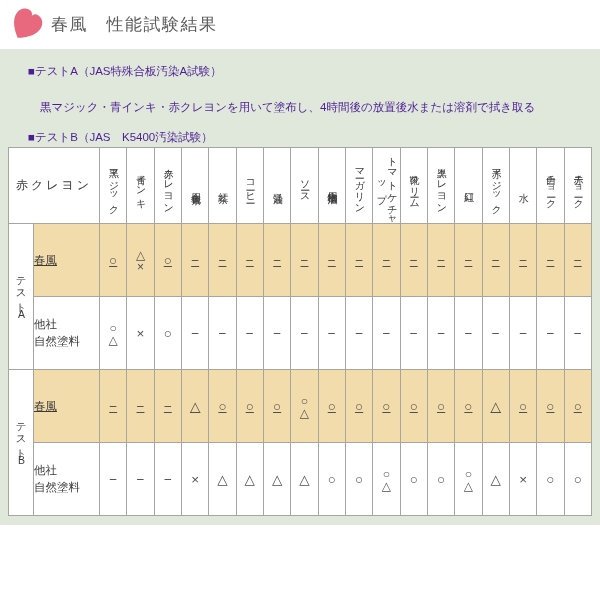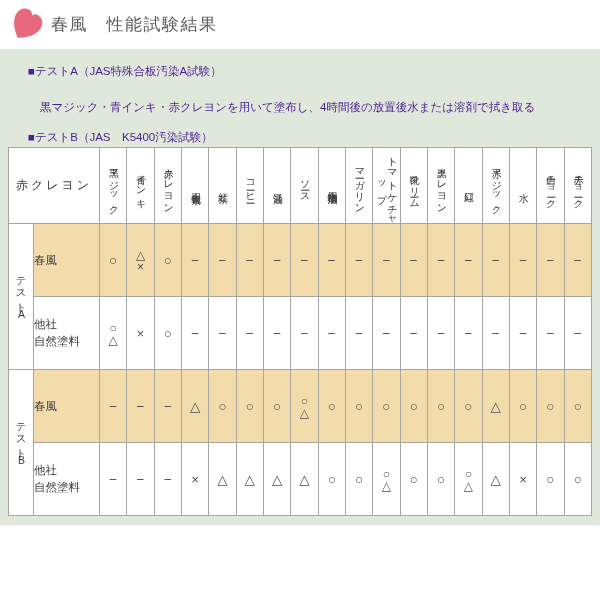--- a/index.html
+++ b/index.html
@@ -36,21 +36,21 @@
   .corner { font-weight: normal; font-size: 12px; letter-spacing: 3px; color: #3b3b3b; text-align: center; }
   th.colhead { height: 76px; font-weight: normal; vertical-align: middle; }
   .vwrap { display: flex; align-items: center; justify-content: center; height: 74px; width: 100%; }
   .vtext { writing-mode: vertical-rl; text-orientation: mixed; font-size: 10px;
            color: #3b3b3b; line-height: 1.05; letter-spacing: 0.5px; }
   .upright { text-orientation: upright; letter-spacing: 1px; font-size: 10.5px; }
   tbody td { height: 73px; vertical-align: middle; }
   td.groupcell { background: #ffffff; text-align: center; }
   td.namecell { padding-left: 11px; font-size: 11.5px; color: #3b3b3b; line-height: 1.45; }
   td.valcell { text-align: center; font-size: 13.5px; color: #4f4f4f; }
-  tr.tan td.namecell, tr.tan td.valcell { background: #f3dcab; }
+  tr.tan td.namecell, tr.tan td.valcell { background: #f3dcab; text-decoration: underline; }
   .stack { display: inline-flex; flex-direction: column; align-items: center;
            line-height: 12px; font-size: 12px; }
 </style>
 </head>
 <body>
 
 <div class="page">
 
   <header class="titlebar">
     <span class="petal-wrap">

